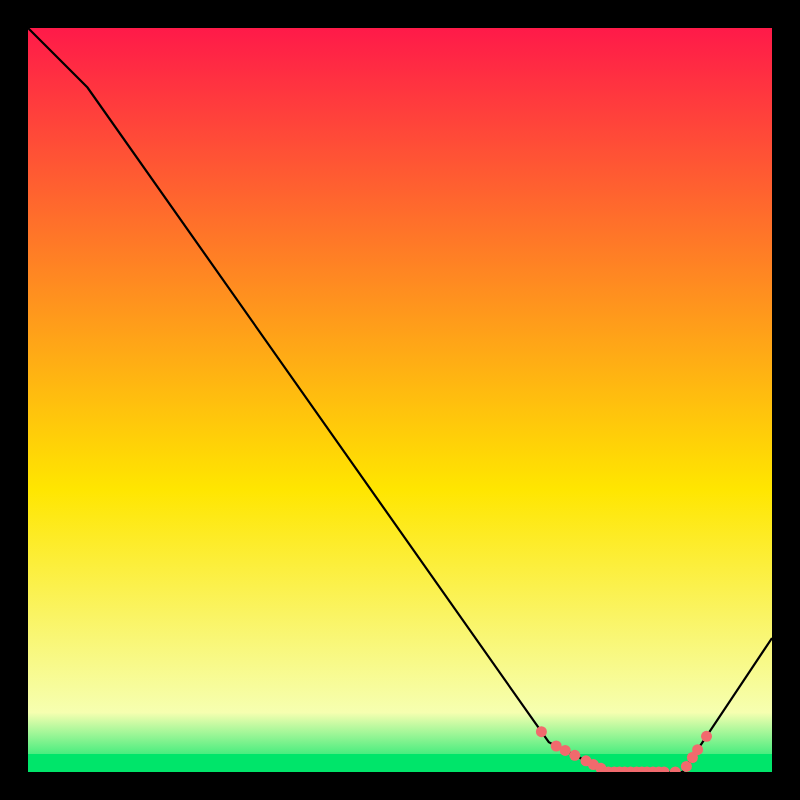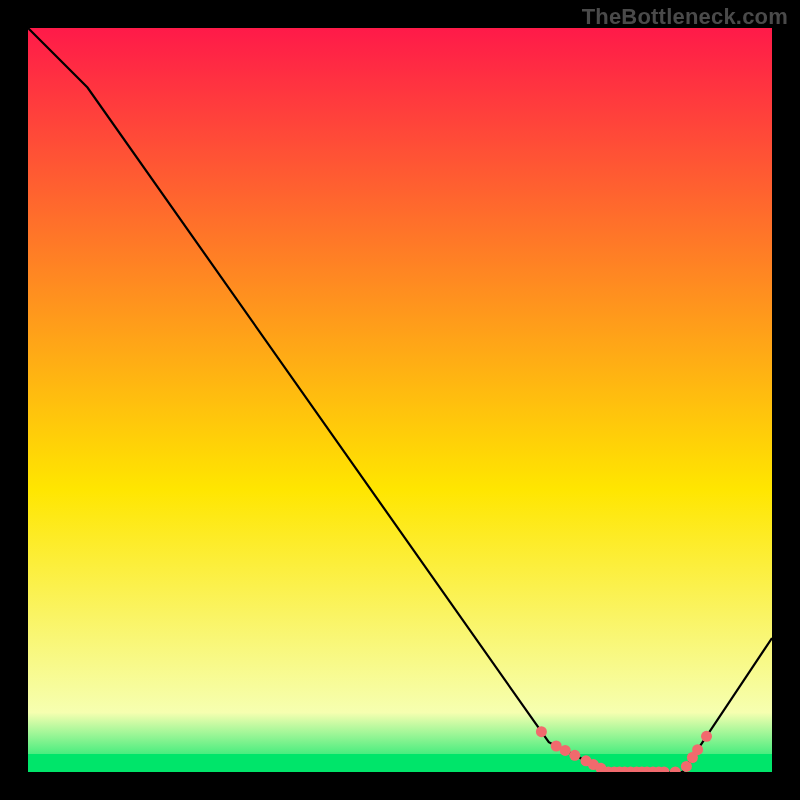--- a/index.html
+++ b/index.html
@@ -5,21 +5,20 @@
   html,body{margin:0;padding:0;width:800px;height:800px;overflow:hidden;font-family:Arial,Helvetica,sans-serif}
   .frame{width:800px;height:800px;background:#000;position:relative}
   .watermark{position:absolute;top:4px;right:12px;font-size:22px;font-weight:700;color:#4a4a4a;letter-spacing:.2px}
   .plot{position:absolute;left:28px;top:28px;width:744px;height:744px}
   svg{display:block}
 </style>
 </head>
 <body>
 
 <div class="frame">
-  <div class="watermark">TheBottleneck.com</div>
   <div class="plot">
     <svg width="744" height="744" viewBox="0 0 744 744">
       <defs>
         <linearGradient id="bg" x1="0" y1="0" x2="0" y2="1">
           <stop offset="0%" stop-color="#ff1a49"></stop>
           <stop offset="62%" stop-color="#ffe600"></stop>
           <stop offset="92%" stop-color="#f6ffb0"></stop>
           <stop offset="100%" stop-color="#00e56a"></stop>
         </linearGradient>
       </defs>

